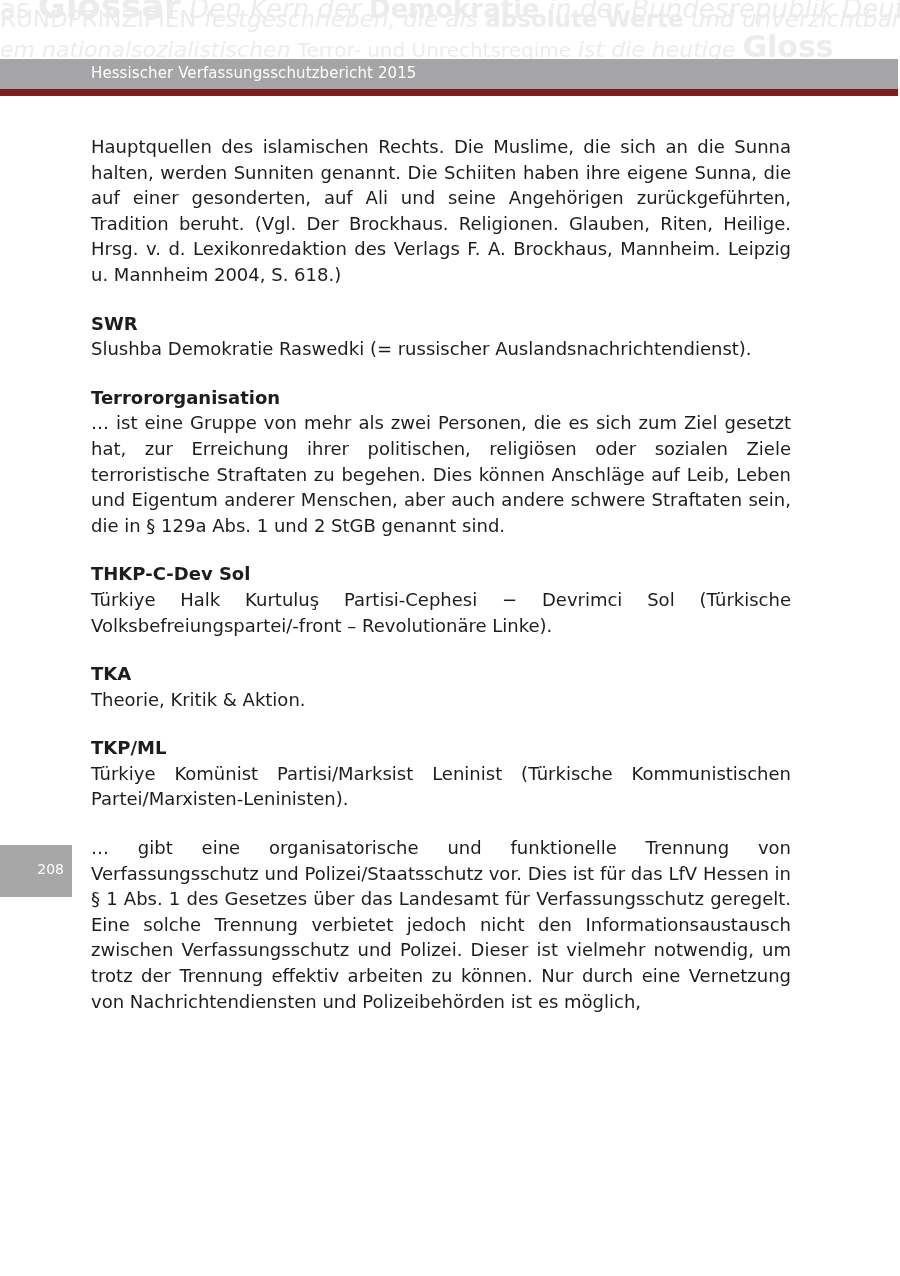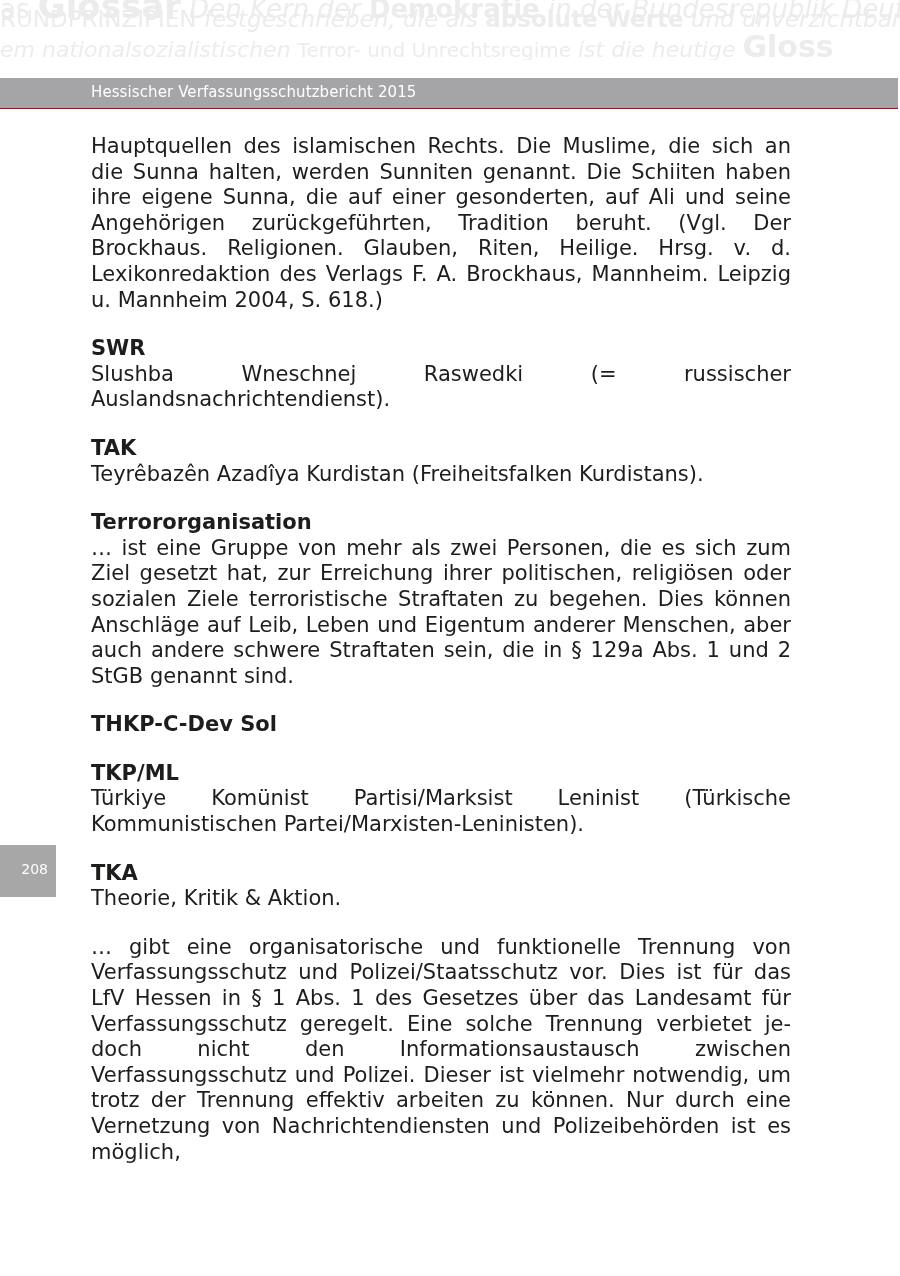--- a/index.html
+++ b/index.html
@@ -5,25 +5,25 @@
   html, body { margin:0; padding:0; }
   body { width:900px; height:1276px; background:#ffffff; position:relative; overflow:hidden;
          font-family:"DejaVu Sans", sans-serif; color:#1d1d1b; }
   .watermark { position:absolute; left:0; top:0; width:900px; height:60px; overflow:hidden; white-space:nowrap; }
   .wm-line { position:absolute; left:0; color:#ececec; font-family:"DejaVu Sans", sans-serif; }
   .wm-line .it { font-style:italic;text-align:center; }
   .wm-line .bd { font-weight:bold; }
   .wm1 { top:-14px; font-size:26px; }
   .wm2 { top:6px; font-size:23px; }
   .wm3 { top:29px; font-size:22px; }
-  .header-bar { position:absolute; left:0; top:59px; width:898px; height:30px; background:#a5a5a7; border-bottom:1px solid #7f1d1d;margin-top:19px; }
+  .header-bar { position:absolute; left:0; top:59px; width:898px; height:30px; background:#a5a5a7; border-bottom:7px solid #7f1d1d; }
   .header-title { position:absolute; left:91px; top:5px; color:#ffffff; font-size:15px; letter-spacing:0.1px; }
-  .page-tab { position:absolute; left:0; top:845px; width:56px; height:52px; background:#a7a7a7; }
+  .page-tab { position:absolute; left:0; top:845px; width:72px; height:52px; background:#a7a7a7; }
   .page-number { position:absolute; right:8px; top:16px; color:#ffffff; font-size:14px; }
-  .content { position:absolute; left:91px; top:134px; width:700px; font-size:21px; line-height:25.6px; }
+  .content { position:absolute; left:91px; top:134px; width:700px; font-size:18px; line-height:25.6px; }
   .para { margin:0; text-align:justify; hyphens:manual; }
   .entry { margin-top:23px; }
   .term { font-weight:bold; margin:0; }
   .def { margin:0; text-align:justify; }
 </style>
 </head>
 <body>
 
 <div class="watermark">
   <div class="wm-line wm1">
@@ -43,37 +43,34 @@
 
 <div class="page-tab">
   <span class="page-number">208</span>
 </div>
 
 <div class="content">
   <p class="para">Hauptquellen des islamischen Rechts. Die Muslime, die sich an die Sunna halten, werden Sunniten genannt. Die Schiiten haben ihre eigene Sunna, die auf einer ge­sonderten, auf Ali und seine Angehörigen zurückgeführten, Tradition beruht. (Vgl. Der Brockhaus. Religionen. Glauben, Riten, Heilige. Hrsg. v. d. Lexikonredak­tion des Verlags F. A. Brockhaus, Mannheim. Leipzig u. Mannheim 2004, S. 618.)</p>
 
   <div class="entry">
     <p class="term">SWR</p>
-    <p class="def">Slushba Wneschnej Raswedki (= russischer Auslandsnachrichtendienst).</p>
-  </div>
-  <div class="entry">
-    <p class="term">TAK</p>
-    <p class="def">Teyrêbazên Azadîya Kurdistan (Freiheitsfalken Kurdistans).</p>
+    <p class="def">Slushba Demokratie Raswedki (= russischer Auslandsnachrichtendienst).</p>
   </div>
   <div class="entry">
     <p class="term">Terrororganisation</p>
     <p class="def">… ist eine Gruppe von mehr als zwei Personen, die es sich zum Ziel gesetzt hat, zur Erreichung ihrer politischen, religiösen oder sozialen Ziele terroristische Straftaten zu begehen. Dies können Anschläge auf Leib, Leben und Eigentum anderer Men­schen, aber auch andere schwere Straftaten sein, die in § 129a Abs. 1 und 2 StGB genannt sind.</p>
   </div>
   <div class="entry">
     <p class="term">THKP-C-Dev Sol</p>
+    <p class="def">Türkiye Halk Kurtuluş Partisi-Cephesi − Devrimci Sol (Türkische Volksbefreiungspar­tei/-front – Revolutionäre Linke).</p>
+  </div>
+  <div class="entry">
+    <p class="term">TKA</p>
+    <p class="def">Theorie, Kritik &amp; Aktion.</p>
   </div>
   <div class="entry">
     <p class="term">TKP/ML</p>
     <p class="def">Türkiye Komünist Partisi/Marksist Leninist (Türkische Kommunistischen Partei/Mar­xisten-Leninisten).</p>
-  </div>
-  <div class="entry">
-    <p class="term">TKA</p>
-    <p class="def">Theorie, Kritik &amp; Aktion.</p>
   </div>
   <div class="entry">
     <p class="def">… gibt eine organisatorische und funktionelle Trennung von Verfassungsschutz und Polizei/Staatsschutz vor. Dies ist für das LfV Hessen in § 1 Abs. 1 des Gesetzes über das Landesamt für Verfassungsschutz geregelt. Eine solche Trennung verbietet je­doch nicht den Informationsaustausch zwischen Verfassungsschutz und Polizei. Die­ser ist vielmehr notwendig, um trotz der Trennung effektiv arbeiten zu können. Nur durch eine Vernetzung von Nachrichtendiensten und Polizeibehörden ist es möglich,</p>
   </div>
 </div>
 
 </body></html>

